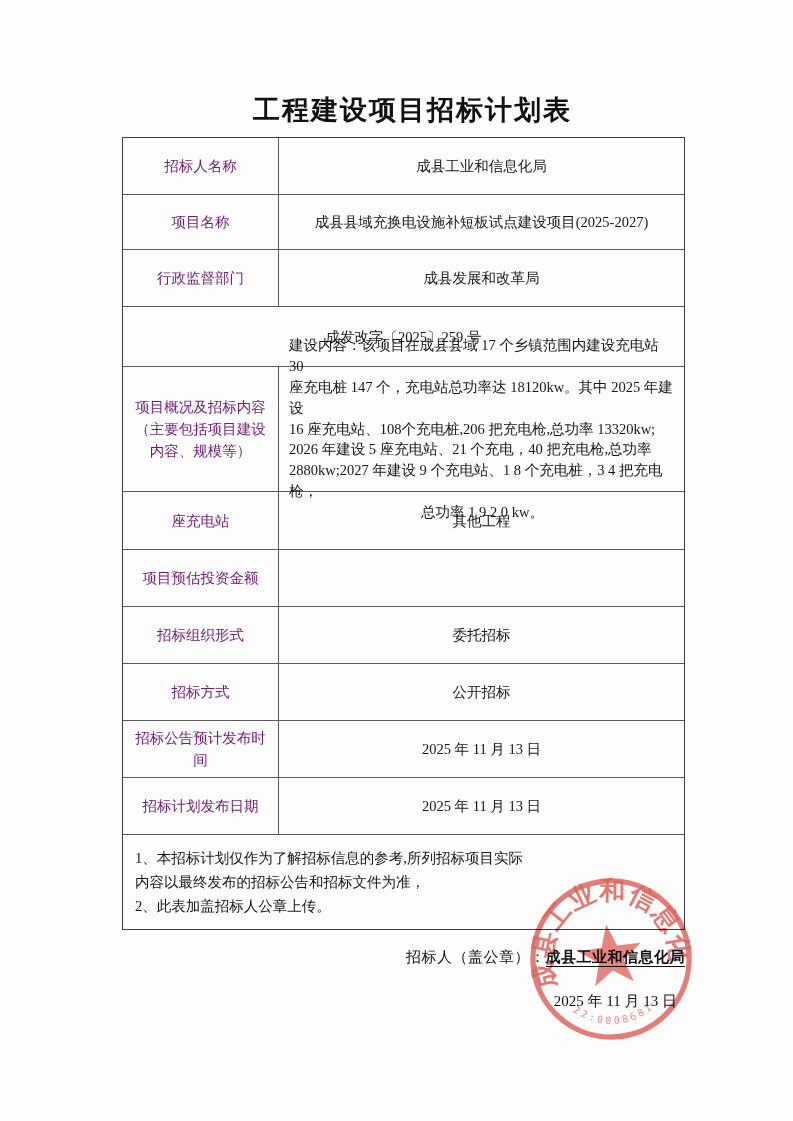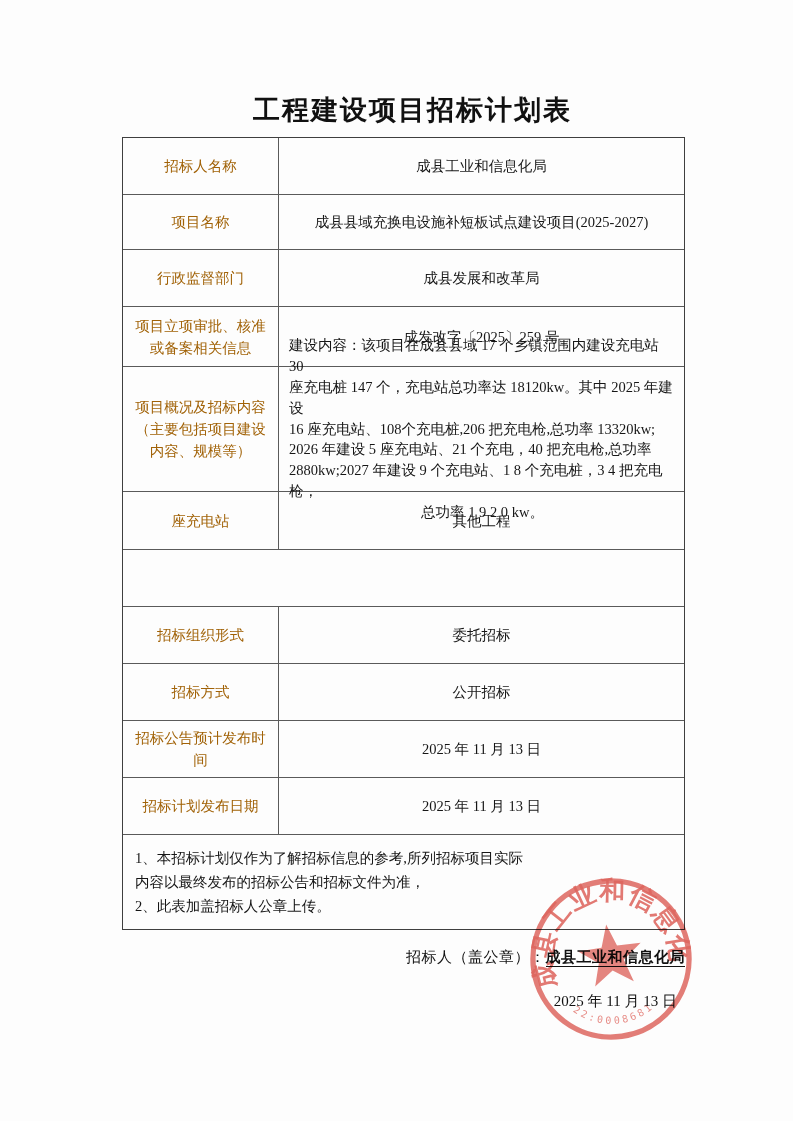--- a/index.html
+++ b/index.html
@@ -18,21 +18,21 @@
   .bid-table {
     position:absolute; left:122px; top:137px; width:563px;
     border:1px solid #3f3f3f; background:transparent;
   }
   .tr { display:flex; border-top:1px solid #5a5a5a; }
   .tr:first-child { border-top:none; }
   .td { display:flex; align-items:center; justify-content:center; }
   .td.label {
     width:156px; flex:0 0 156px; border-right:1px solid #5a5a5a;
     text-align:center; font-size:14.5px; line-height:22px; padding:4px 8px;
-    color:#a16207;
+    color:#701a75;
   }
   .td.value {
     flex:1; text-align:center; font-size:14.5px; line-height:22px; padding:4px 10px;
     color:#161616;
   }
   .h56{height:56px}.h55{height:55px}.h57{height:57px}.h60{height:60px}
   .h58{height:58px}.h125{height:125px}.h95{height:95px}
   .td.value.longtext {
     flex-direction:column; align-items:stretch; justify-content:center;
     text-align:left; white-space:pre-line; font-size:14.5px; line-height:20.8px;
@@ -77,21 +77,20 @@
       <div class="td label">项目名称</div>
       <div class="td value">成县县域充换电设施补短板试点建设项目(2025-2027)</div>
     </div>
 
     <div class="tr h57">
       <div class="td label">行政监督部门</div>
       <div class="td value">成县发展和改革局</div>
     </div>
 
     <div class="tr h60">
-      <div class="td label">项目立项审批、核准或备案相关信息</div>
       <div class="td value">成发改字〔2025〕259 号</div>
     </div>
 
     <div class="tr h125">
       <div class="td label">项目概况及招标内容（主要包括项目建设内容、规模等）</div>
       <div class="td value longtext">
         <span>建设内容：该项目在成县县域 17 个乡镇范围内建设充电站 30
 座充电桩 147 个，充电站总功率达 18120kw。其中 2025 年建设
 16 座充电站、108个充电桩,206 把充电枪,总功率 13320kw;
 2026 年建设 5 座充电站、21 个充电，40 把充电枪,总功率
@@ -99,20 +98,21 @@
         <span class="tail">总功率 1 9 2 0 kw。</span>
       </div>
     </div>
 
     <div class="tr h58">
       <div class="td label">座充电站</div>
       <div class="td value">其他工程</div>
     </div>
 
     <div class="tr h57">
+      <div class="td label">项目预估投资金额</div>
     </div>
 
     <div class="tr h57">
       <div class="td label">招标组织形式</div>
       <div class="td value">委托招标</div>
     </div>
 
     <div class="tr h57">
       <div class="td label">招标方式</div>
       <div class="td value">公开招标</div>

